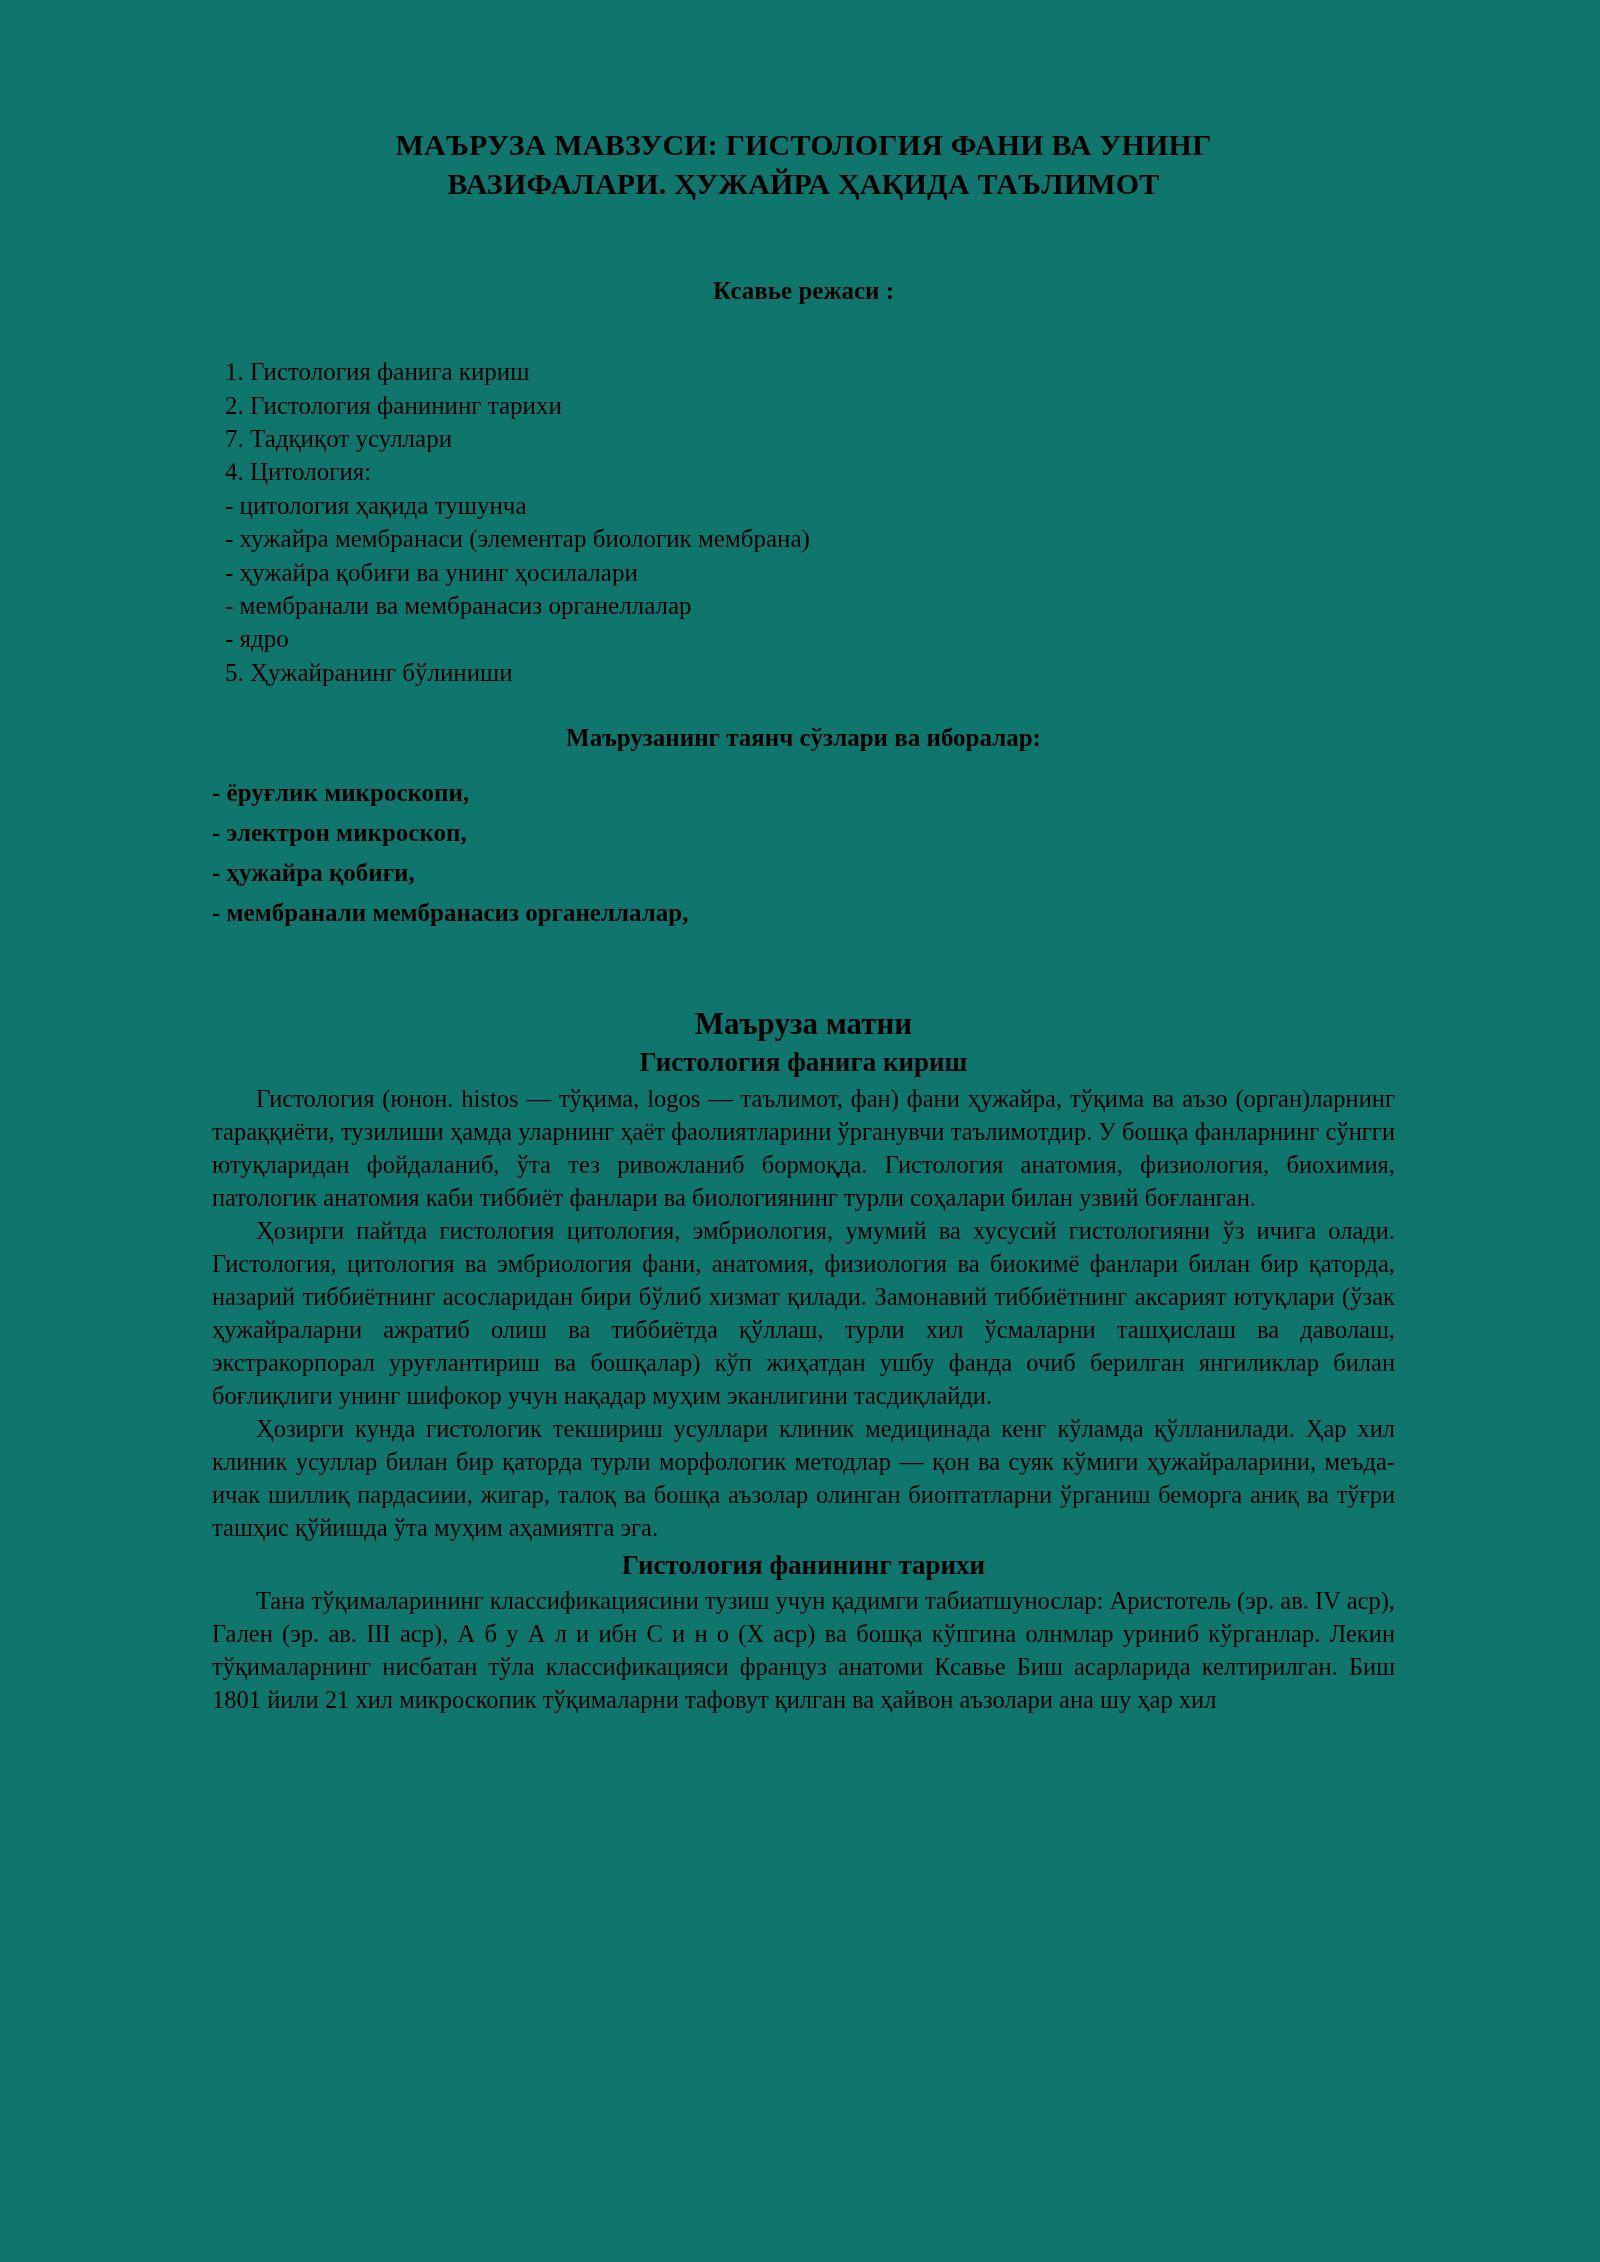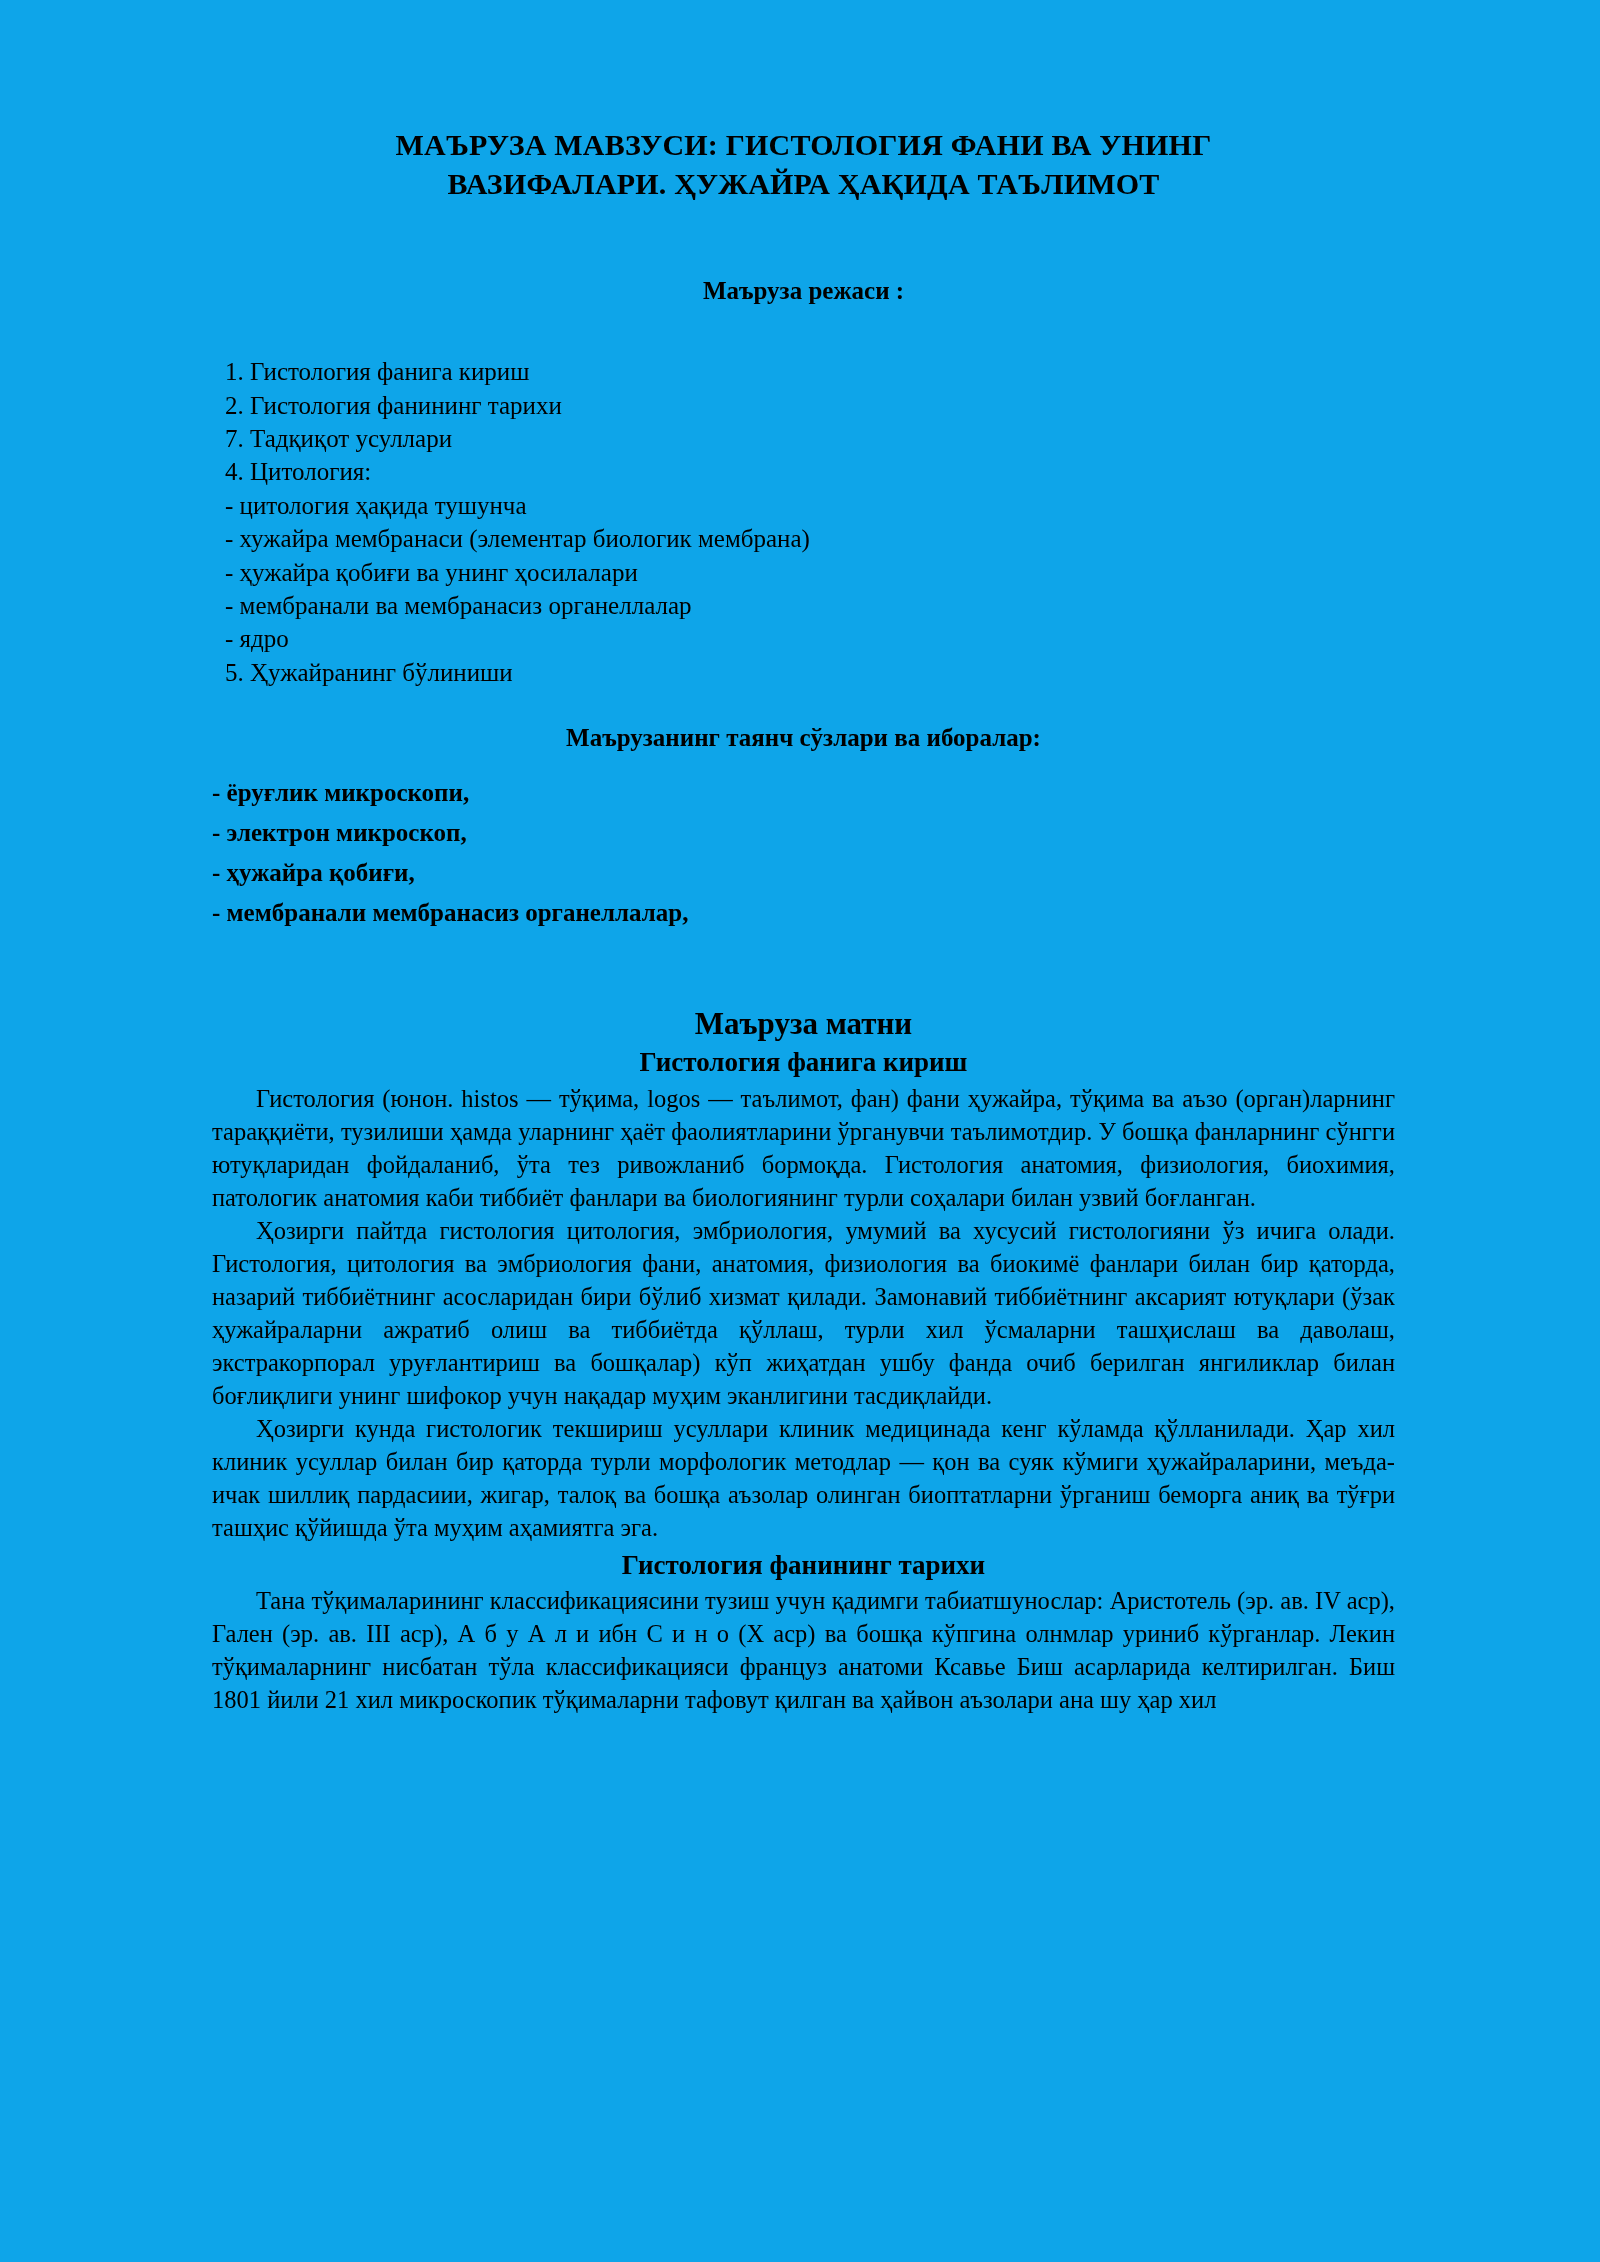--- a/index.html
+++ b/index.html
@@ -9,21 +9,21 @@
     background: #ffffff;
   }
   body {
     font-family: "Liberation Serif", "DejaVu Serif", serif;
     color: #000000;
   }
   .page {
     width: 1600px;
     min-height: 2262px;
     margin: 0 auto;
-    background: #0ea5e9;
+    background: #0f766e;
     box-sizing: border-box;
     padding: 125px 205px 40px 212px;
     position: relative;
   }
   .doc-title {
     text-align: center;
     font-weight: bold;
     font-size: 30px;
     line-height: 1.30;
     letter-spacing: 0.2px;
@@ -92,21 +92,21 @@
 
 <div class="page">
 
   <div class="doc-title">
     <div>МАЪРУЗА МАВЗУСИ: ГИСТОЛОГИЯ ФАНИ ВА УНИНГ</div>
     <div>ВАЗИФАЛАРИ. ҲУЖАЙРА ҲАҚИДА ТАЪЛИМОТ</div>
   </div>
 
   <div class="spacer-lg"></div>
 
-  <div class="center-head">Маъруза режаси :</div>
+  <div class="center-head">Ксавье режаси :</div>
 
   <div class="spacer-md"></div>
 
   <ul class="plan-list">
     <li>1. Гистология фанига кириш</li>
     <li>2. Гистология фанининг тарихи</li>
     <li>7. Тадқиқот усуллари</li>
     <li>4. Цитология:</li>
     <li>- цитология ҳақида тушунча</li>
     <li>- хужайра мембранаси (элементар биологик мембрана)</li>

